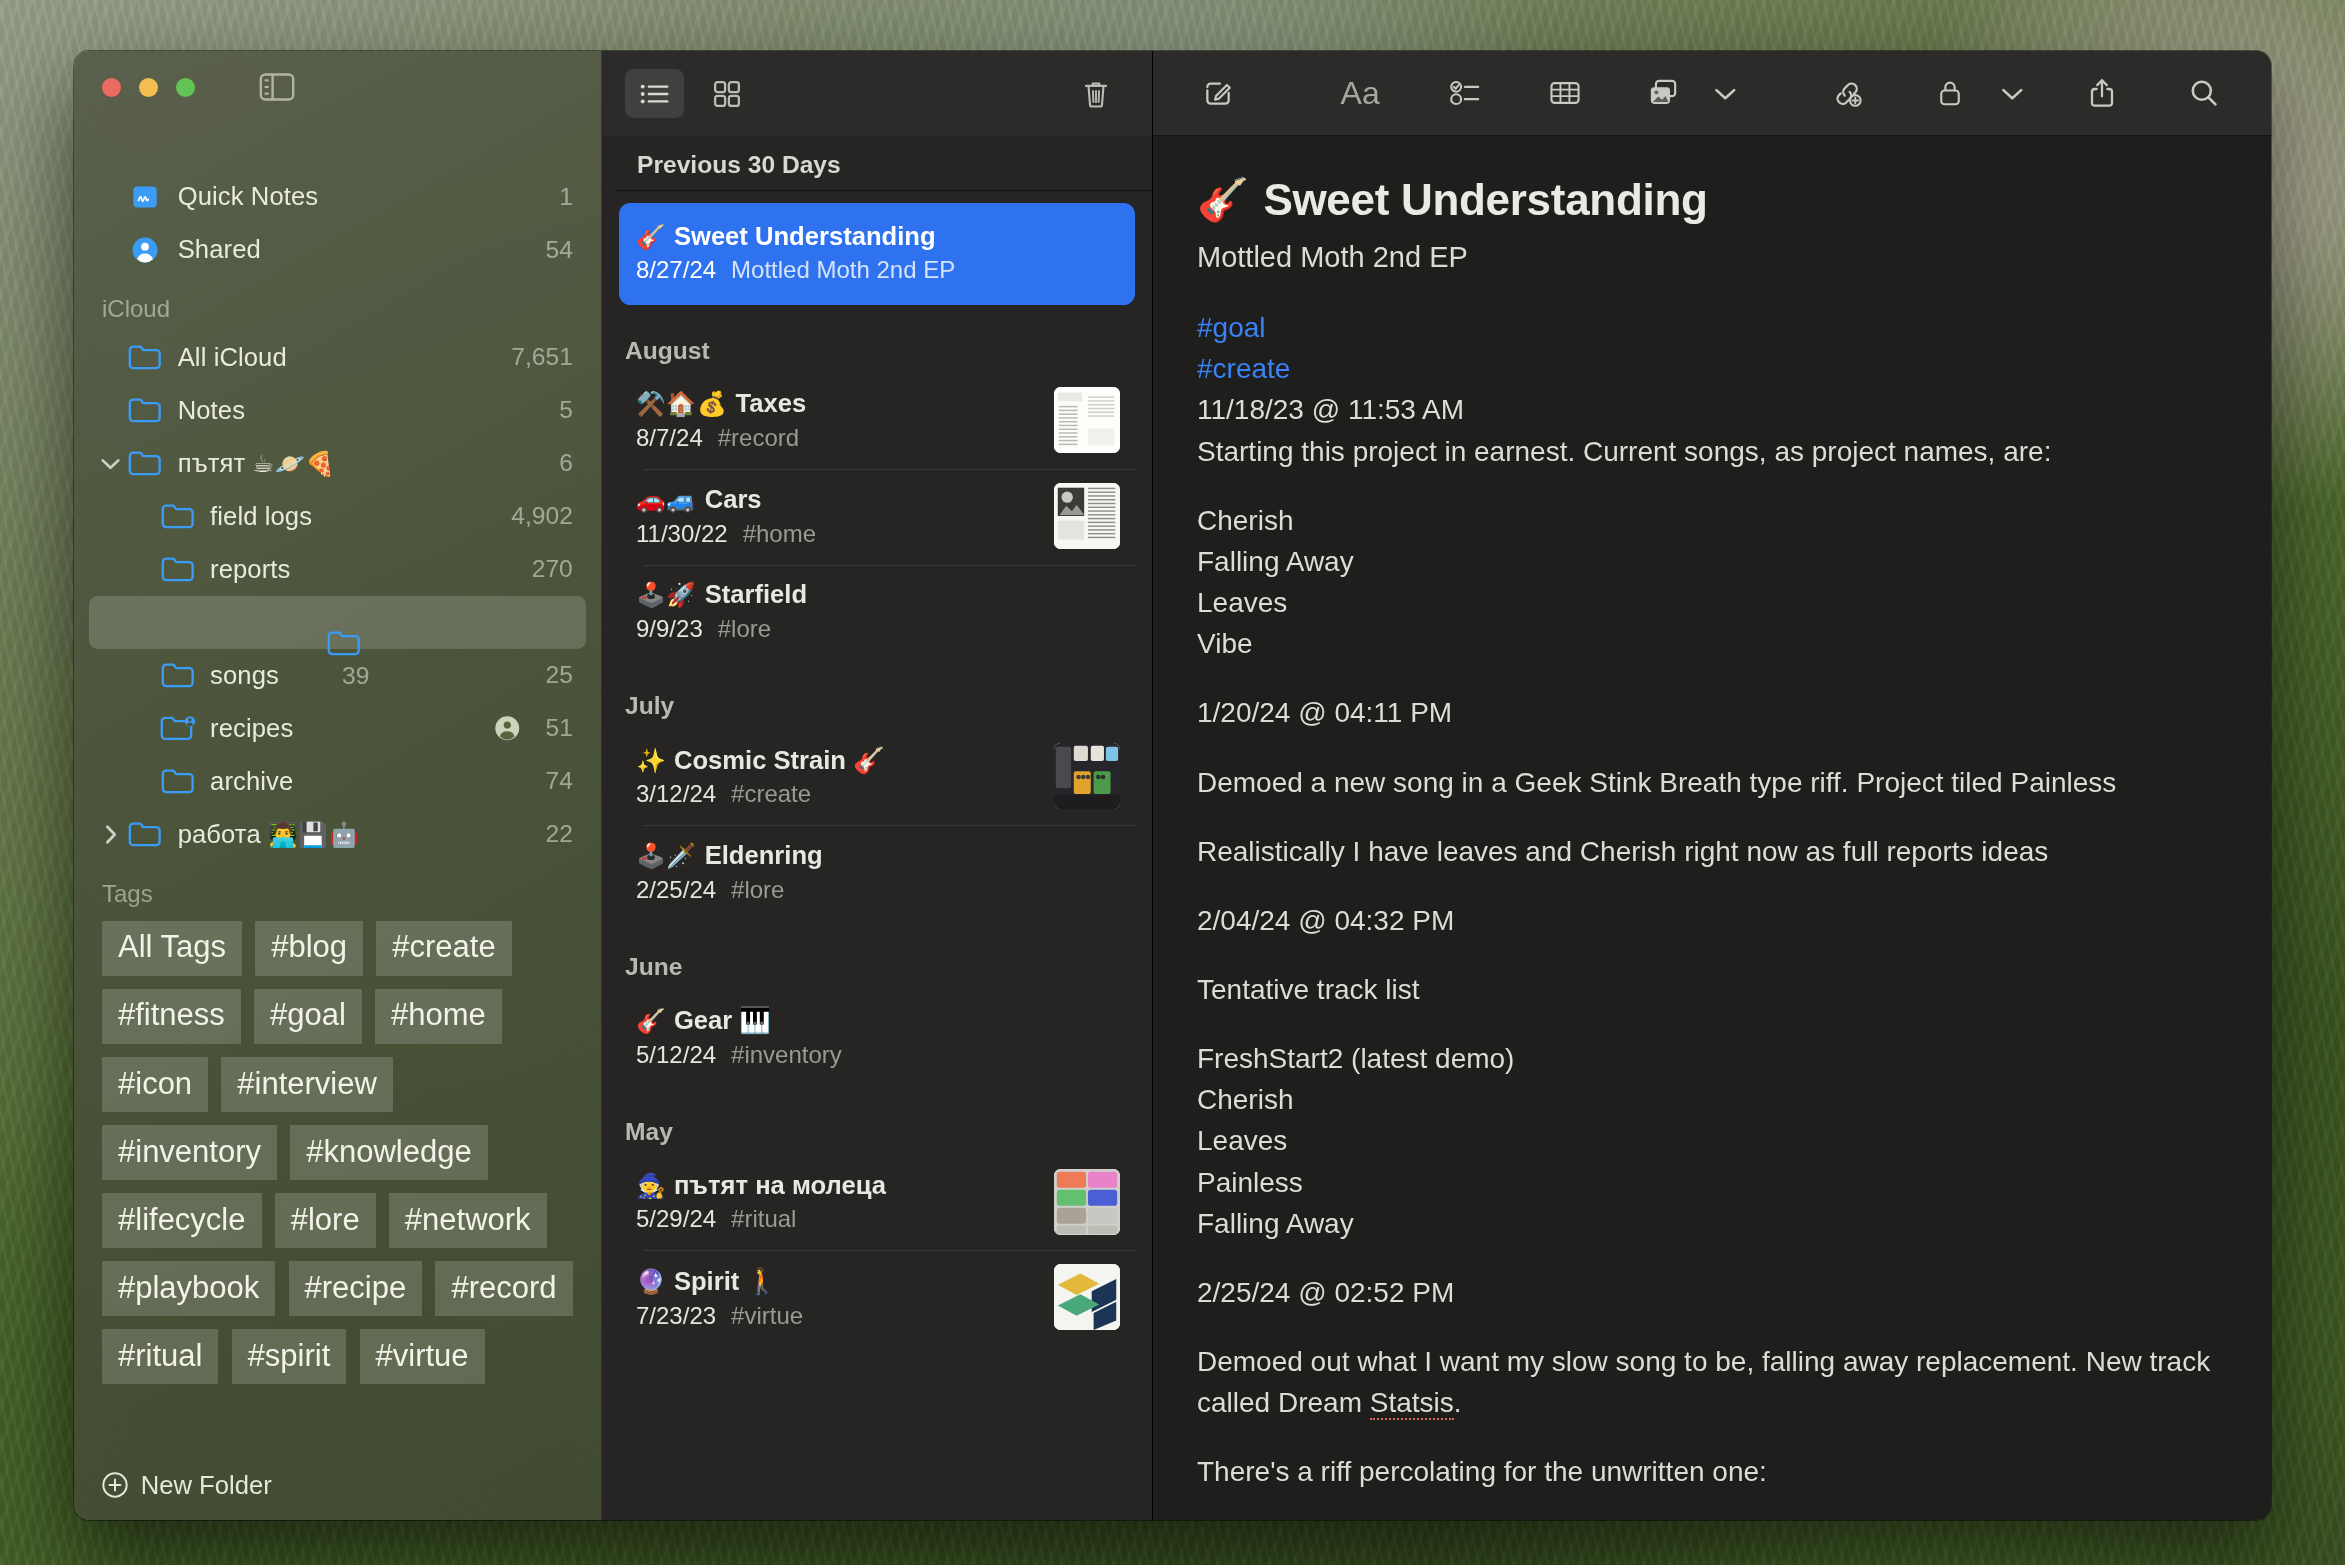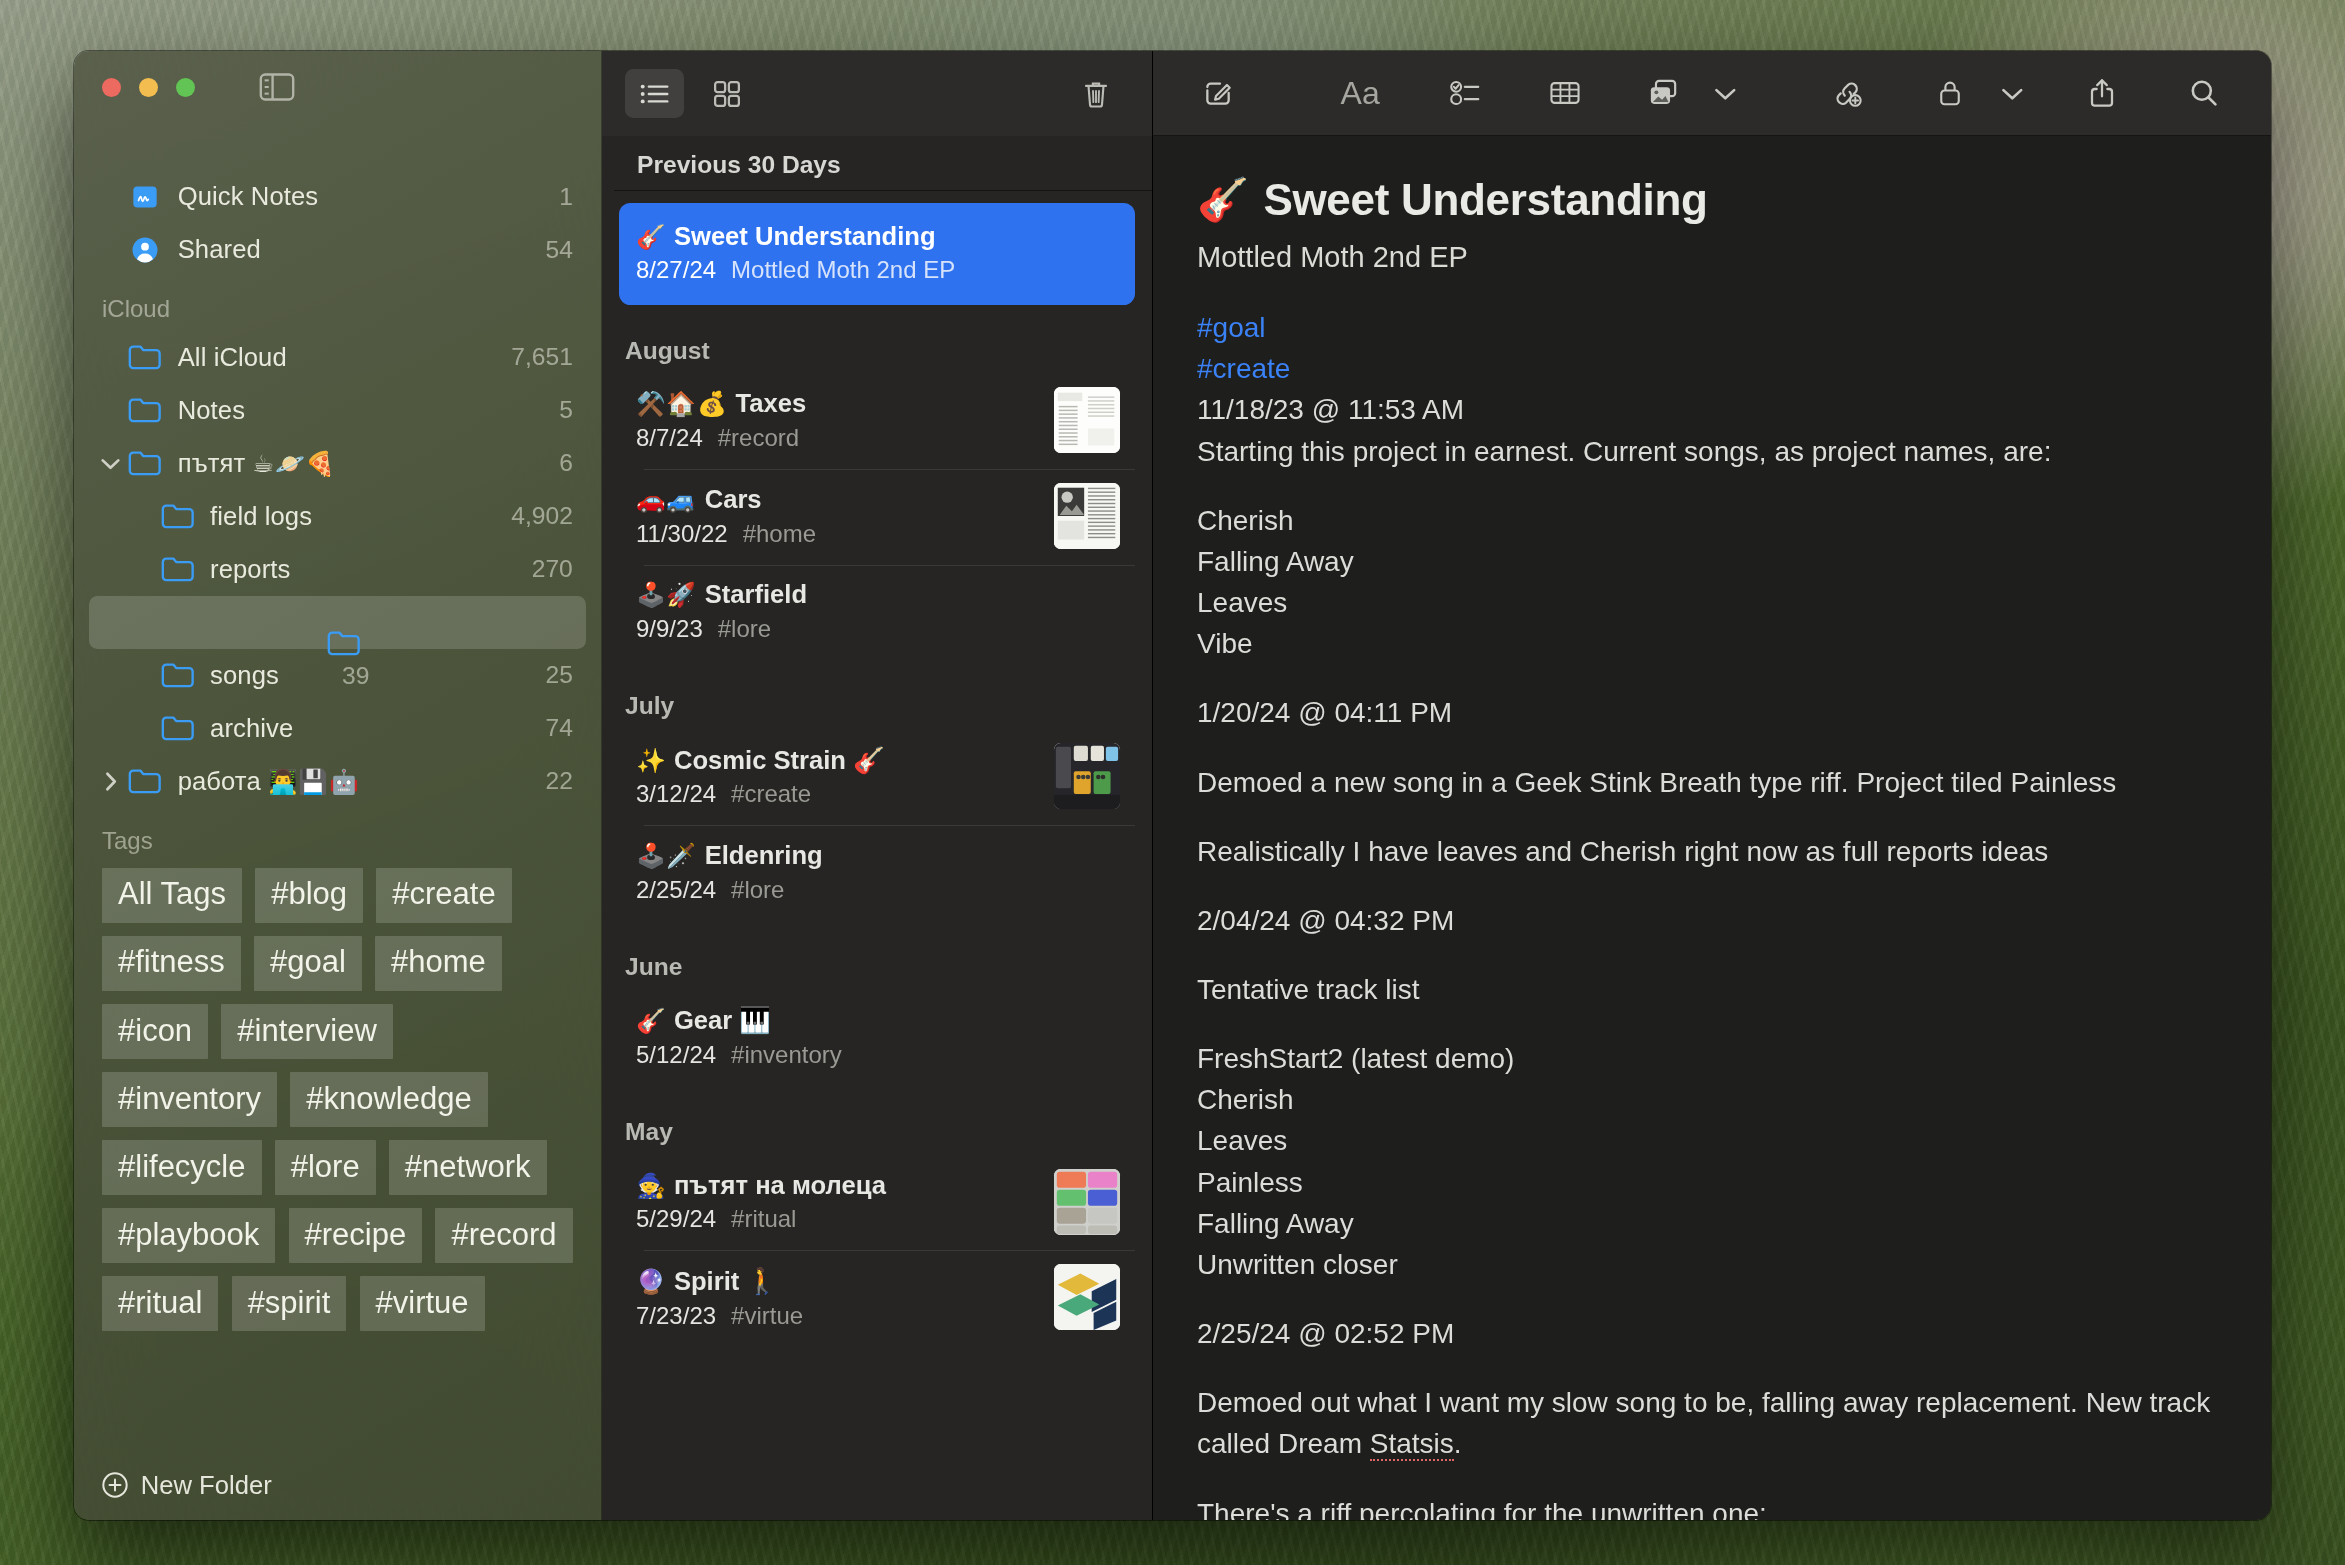--- a/index.html
+++ b/index.html
@@ -351,20 +351,40 @@
           </div>
           <div class="sb-row indent1">
             <div class="sb-disc"></div>
             <div class="sb-ico">
               <svg width="34" height="28" viewBox="0 0 26 21">
                 <path d="M1.4 5.2A2.6 2.6 0 0 1 4 2.6h5.6l2 2.6h10A2.6 2.6 0 0 1 24.2 7.8v8.6A2.6 2.6 0 0 1 21.6 19H4a2.6 2.6 0 0 1-2.6-2.6z" fill="none" stroke="#3b9cf6" stroke-width="1.8" stroke-linejoin="round"></path>
               </svg>
             </div>
             <div class="sb-label">songs</div>
             <div class="sb-count">25</div>
+          </div>
+          <div class="sb-row indent1">
+            <div class="sb-disc"></div>
+            <div class="sb-ico">
+              <svg width="36" height="28" viewBox="0 0 28 21">
+                <path d="M1.4 5.2A2.6 2.6 0 0 1 4 2.6h5.6l2 2.6h10A2.6 2.6 0 0 1 24.2 7.8v8.6A2.6 2.6 0 0 1 21.6 19H4a2.6 2.6 0 0 1-2.6-2.6z" fill="none" stroke="#3b9cf6" stroke-width="1.8" stroke-linejoin="round"></path>
+                <circle cx="23.3" cy="5.4" r="4" fill="#3b9cf6"></circle>
+                <circle cx="23.3" cy="4.1" r="1.3" fill="#4a5236"></circle>
+                <path d="M20.6 8a2.9 2.9 0 0 1 5.4 0 4 4 0 0 1-5.4 0z" fill="#4a5236"></path>
+              </svg>
+            </div>
+            <div class="sb-label">recipes</div>
+            <div class="sb-shared-badge">
+              <svg width="26.5" height="26.5" viewBox="0 0 20 20">
+                <circle cx="10" cy="10" r="9" fill="#cdd3bb"></circle>
+                <circle cx="10" cy="7.6" r="2.7" fill="#5a6340"></circle>
+                <path d="M4.4 16.3a5.9 5.9 0 0 1 11.2 0A8.6 8.6 0 0 1 10 18.6a8.6 8.6 0 0 1-5.6-2.3z" fill="#5a6340"></path>
+              </svg>
+            </div>
+            <div class="sb-count">51</div>
           </div>
           <div class="sb-row indent1">
             <div class="sb-disc"></div>
             <div class="sb-ico">
               <svg width="34" height="28" viewBox="0 0 26 21">
                 <path d="M1.4 5.2A2.6 2.6 0 0 1 4 2.6h5.6l2 2.6h10A2.6 2.6 0 0 1 24.2 7.8v8.6A2.6 2.6 0 0 1 21.6 19H4a2.6 2.6 0 0 1-2.6-2.6z" fill="none" stroke="#3b9cf6" stroke-width="1.8" stroke-linejoin="round"></path>
               </svg>
             </div>
             <div class="sb-label">archive</div>
             <div class="sb-count">74</div>
@@ -728,21 +748,20 @@
           <div class="ed-blank"></div>
           <div class="ed-p">2/04/24 @ 04:32 PM</div>
           <div class="ed-blank"></div>
           <div class="ed-p">Tentative track list</div>
           <div class="ed-blank"></div>
           <div class="ed-p">FreshStart2 (latest demo)</div>
           <div class="ed-p">Cherish</div>
           <div class="ed-p">Leaves</div>
           <div class="ed-p">Painless</div>
           <div class="ed-p">Falling Away</div>
-          <div class="ed-p">Unwritten closer</div>
           <div class="ed-blank"></div>
           <div class="ed-p">2/25/24 @ 02:52 PM</div>
           <div class="ed-blank"></div>
           <div class="ed-p">Demoed out what I want my slow song to be, falling away replacement. New track called Dream <span class="misspell">Statsis</span>.</div>
           <div class="ed-blank"></div>
           <div class="ed-p">There's a riff percolating for the unwritten one:</div>
         </div>
     </div>
   </div>
 </div>

